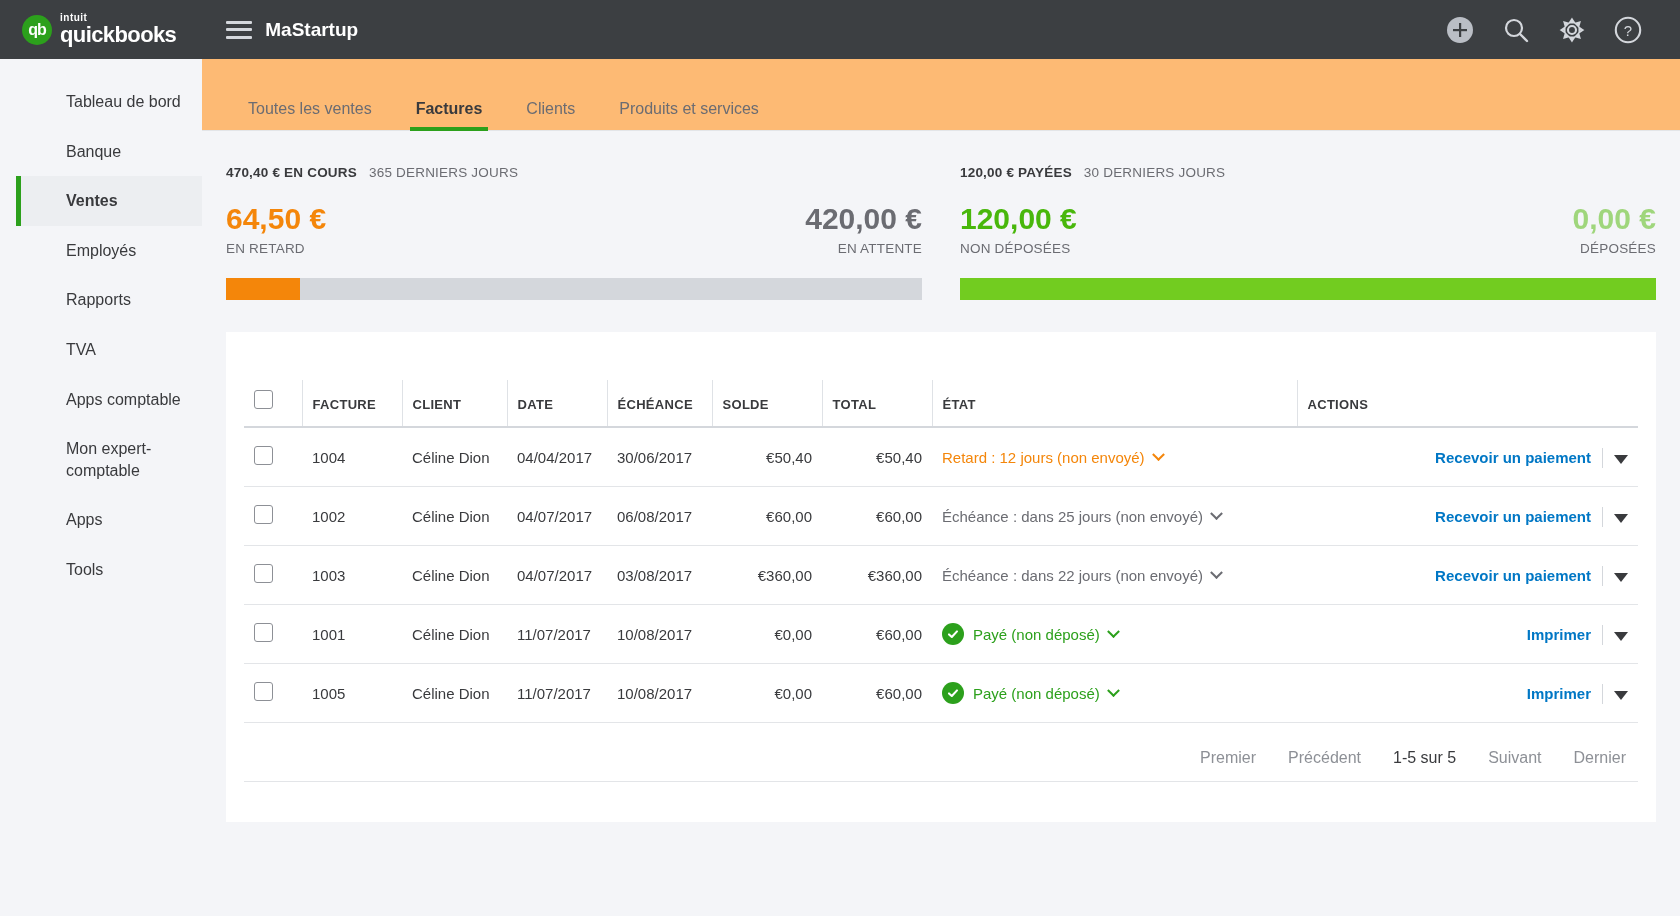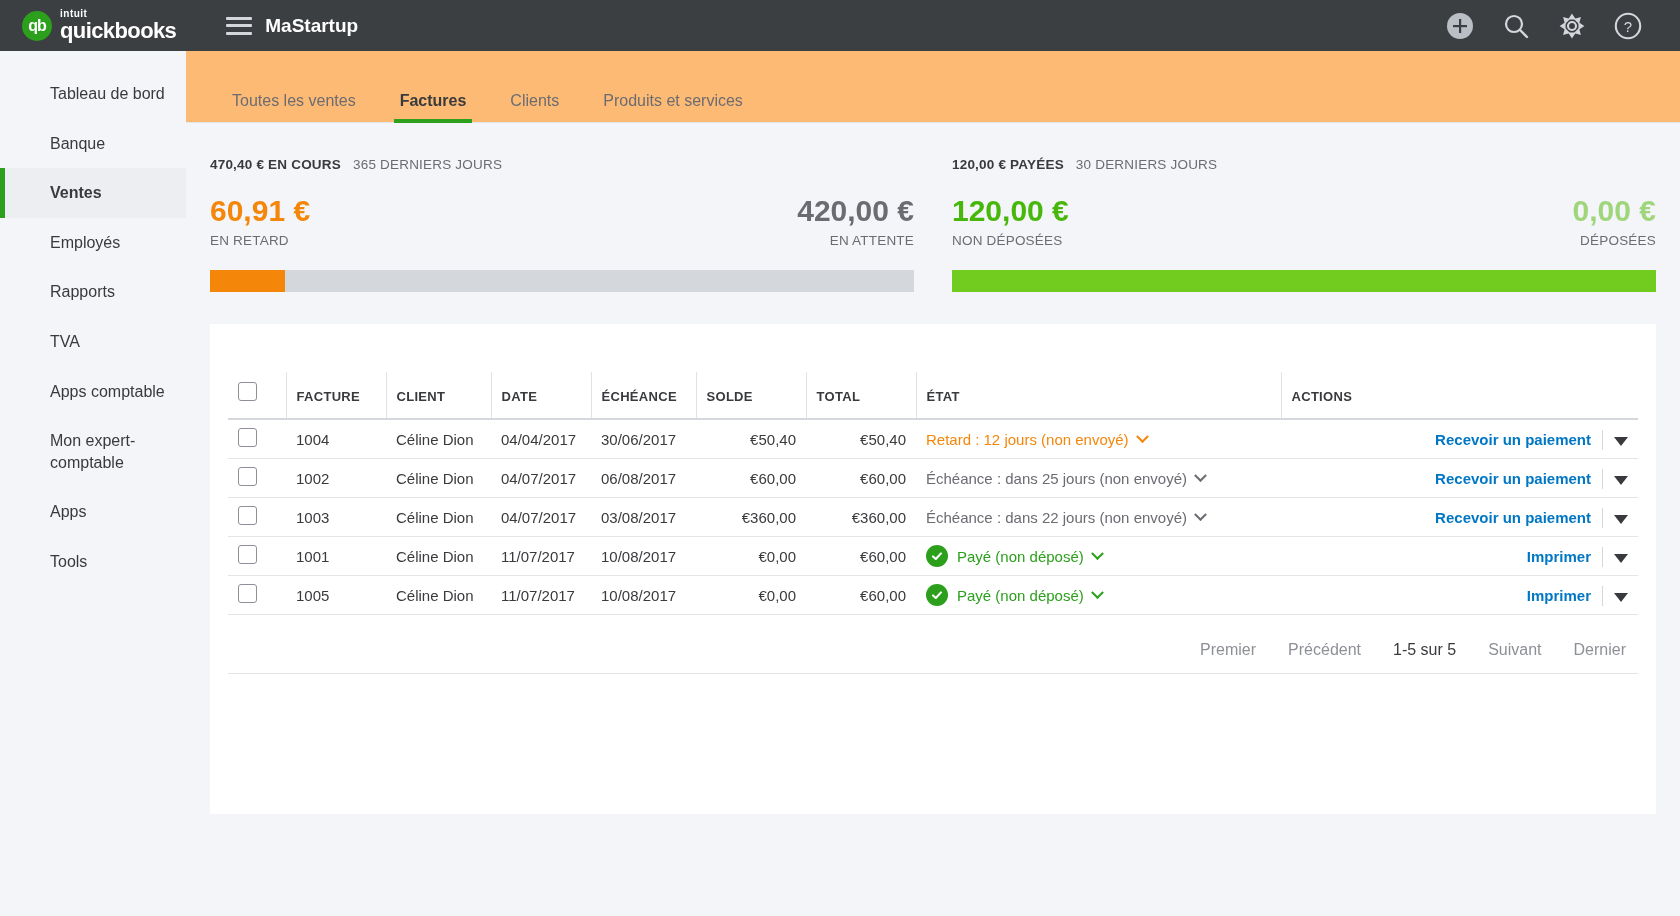--- a/index.html
+++ b/index.html
@@ -8,21 +8,21 @@
     width: 1680px;
     height: 916px;
     overflow: hidden;
     font-family: "Liberation Sans", "DejaVu Sans", sans-serif;
     background: #f4f5f8;
     color: #393a3d;
   }
 
   
   .topbar {
-    height: 51px;
+    height: 59px;
     background: #3c3f42;
     display: flex;
     align-items: center;
     padding: 0 22px;
     position: relative;
   }
   .brand { display: flex; align-items: center; gap: 8px; }
   .qb-circle {
     width: 30px; height: 30px; border-radius: 50%;
     background: #2ca01c;
@@ -46,21 +46,21 @@
     margin-left: 13px; color: #fff; font-size: 19px; font-weight: bold;
   }
   .topbar-right {
     margin-left: auto; display: flex; align-items: center; gap: 28px;
     padding-right: 16px;
   }
   .ticon { cursor: pointer; display: flex; align-items: center; justify-content: center; }
   .ticon svg { display: block; }
 
   
-  .body-wrap { display: flex; height: 857px; }
+  .body-wrap { display: flex; height: 857px; margin-left: 16px; }
 
   
   .sidebar {
     width: 186px; min-width: 186px;
     background: #f4f5f8;
     padding-top: 18px;
     position: relative;
   }
   .nav-item {
     padding: 14px 0 14px 50px;
@@ -197,21 +197,21 @@
     padding: 10px 10px 14px 10px;
     border-bottom: 2px solid #d4d7dc;
     border-left: 1px solid #dfe2e6;
     vertical-align: bottom;
     white-space: nowrap;
   }
   table.inv th.first { border-left: none; }
   table.inv td {
     font-size: 15px;
     color: #393a3d;
-    padding: 8px 10px;
+    padding: 18px 10px;
     border-bottom: 1px solid #e3e5e8;
     vertical-align: middle;
   }
   .num { text-align: right; }
   .cb {
     width: 19px; height: 19px;
     border: 1px solid #8d9096;
     border-radius: 3px;
     background: #fff;
     display: inline-block;
@@ -365,21 +365,21 @@
     </div>
 
     <div class="moneybars">
 
       <div class="mb-group">
         <div class="mb-heading">
           <b>470,40 € EN COURS</b><span>365 DERNIERS JOURS</span>
         </div>
         <div class="mb-row">
           <div class="mb-cell">
-            <div class="mb-amount orange">60,91 €</div>
+            <div class="mb-amount orange">64,50 €</div>
             <div class="mb-label">EN RETARD</div>
           </div>
           <div class="mb-cell right">
             <div class="mb-amount grey">420,00 €</div>
             <div class="mb-label">EN ATTENTE</div>
           </div>
         </div>
         <div class="mb-track">
           <div class="mb-fill" id="fill-left" style="width: 10.7%; background: rgb(244, 134, 10);"></div>
         </div>

